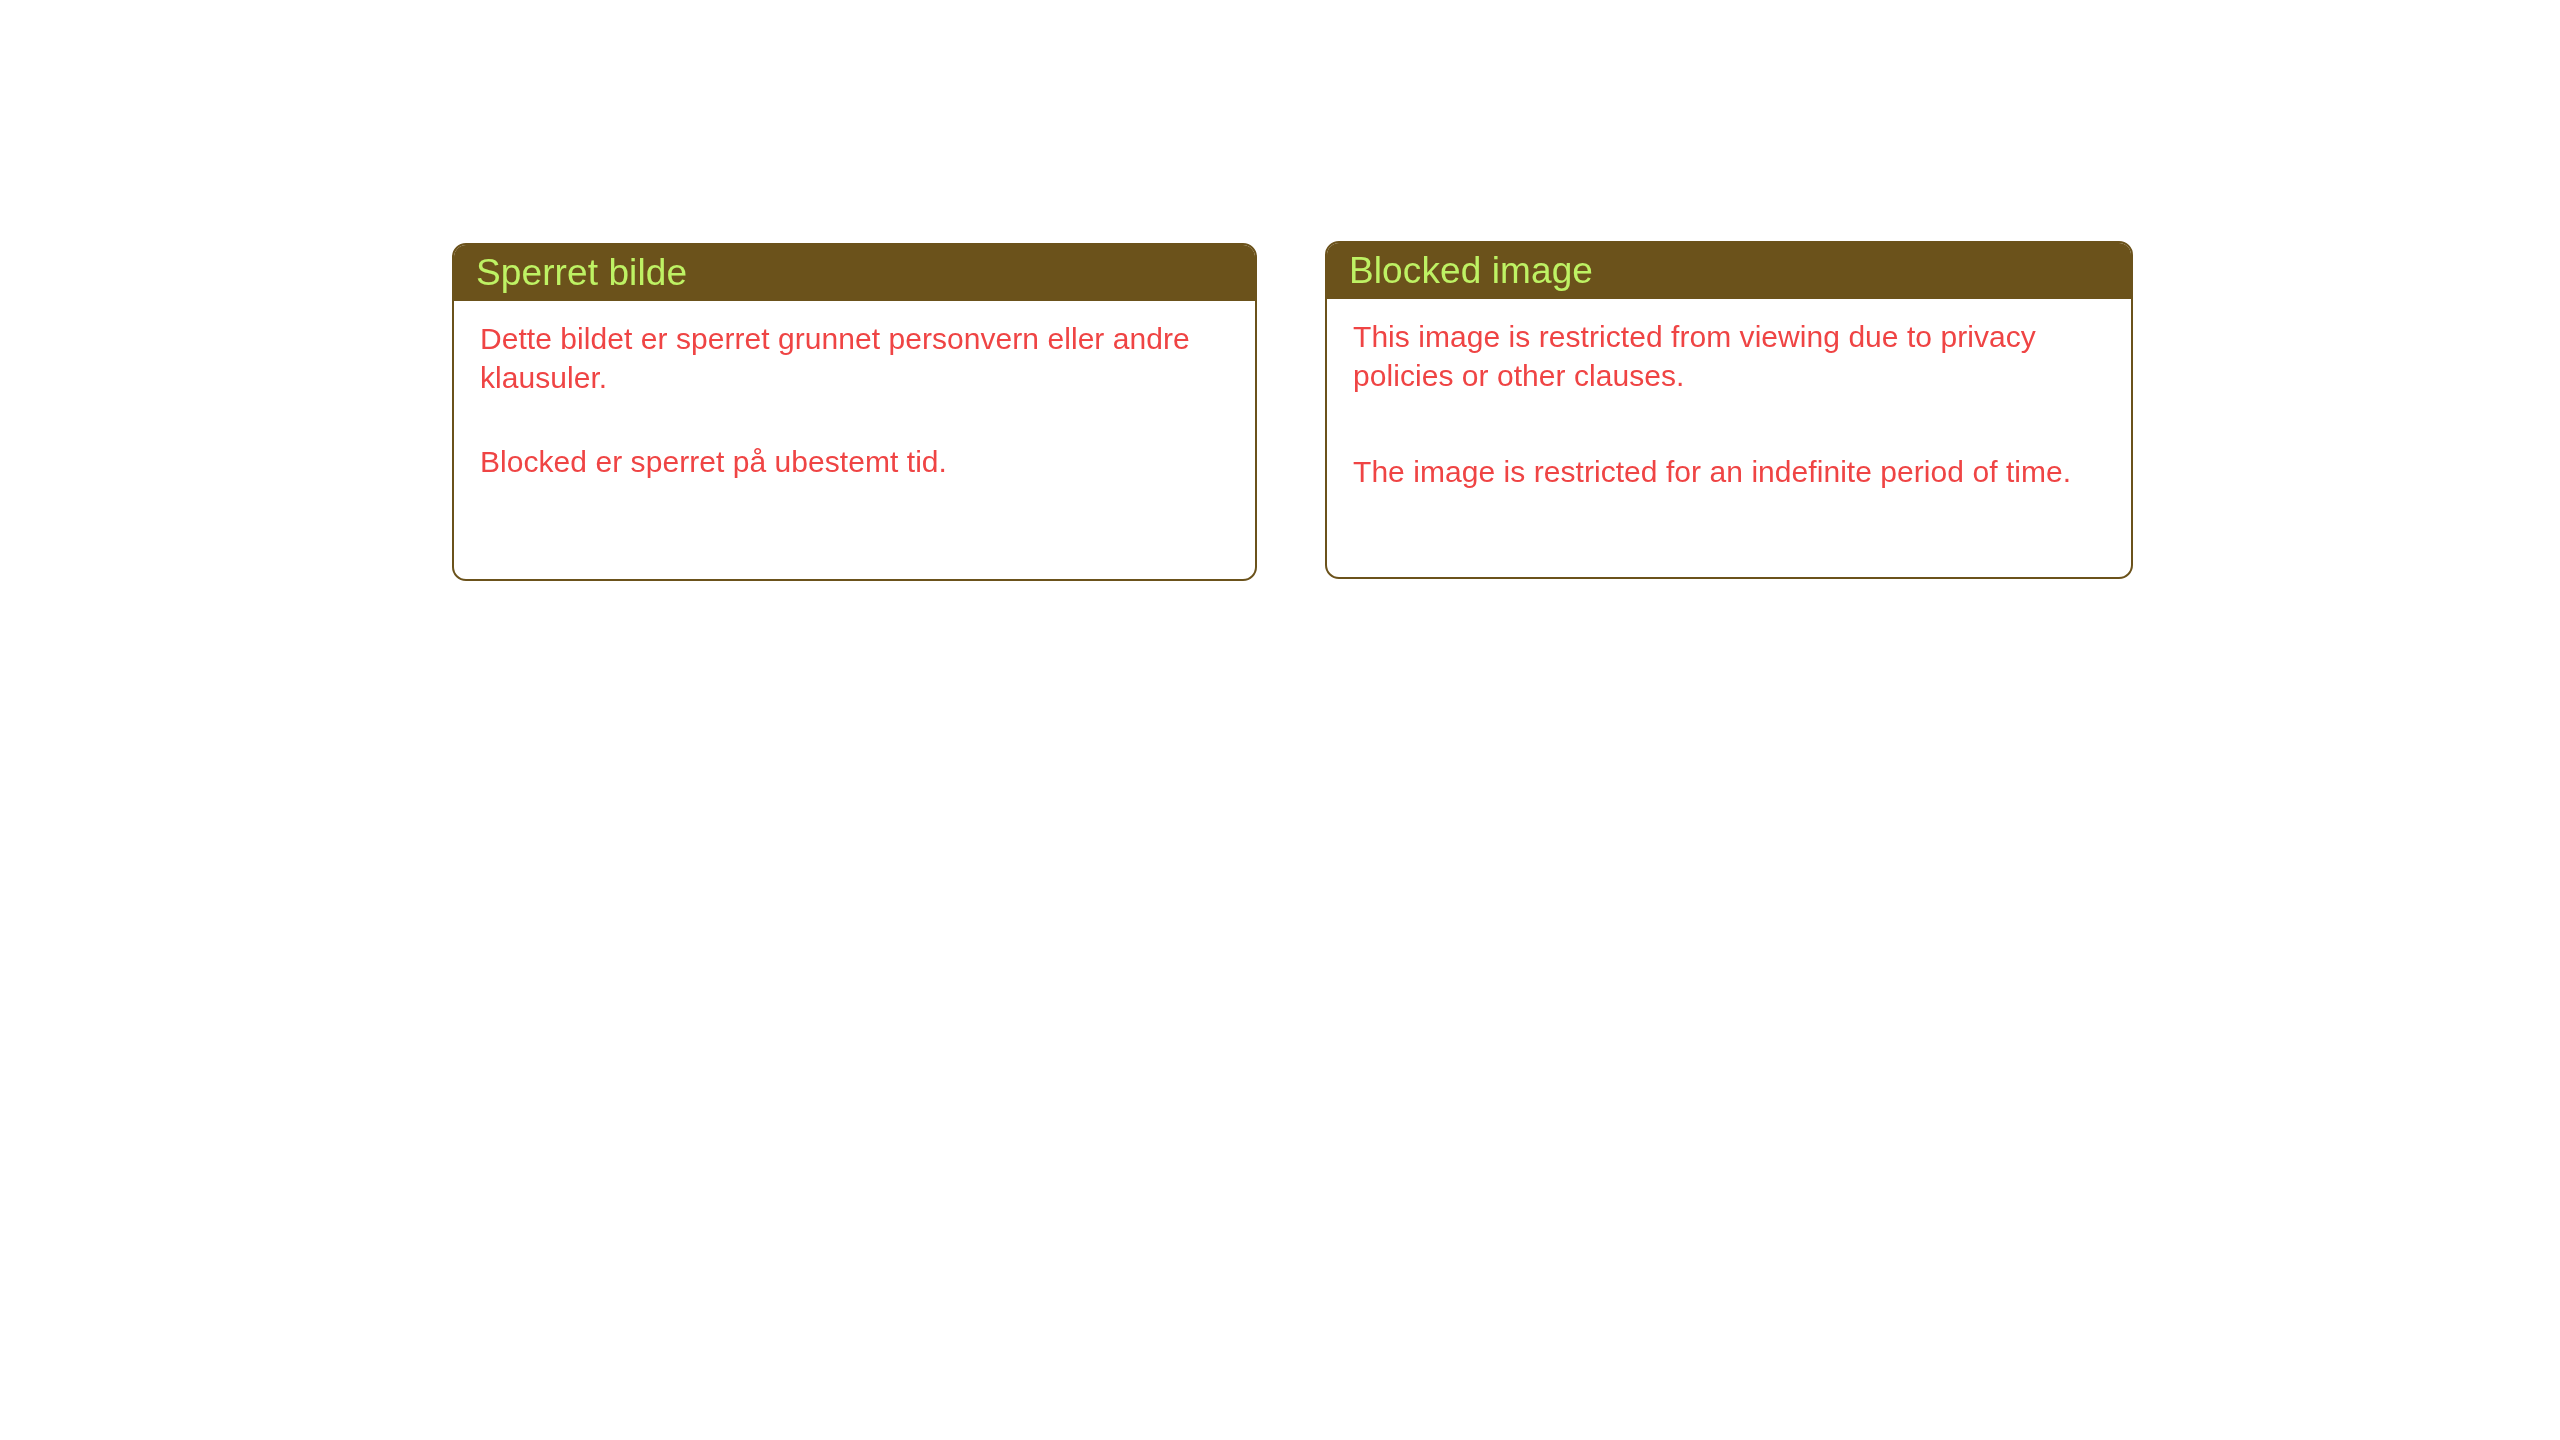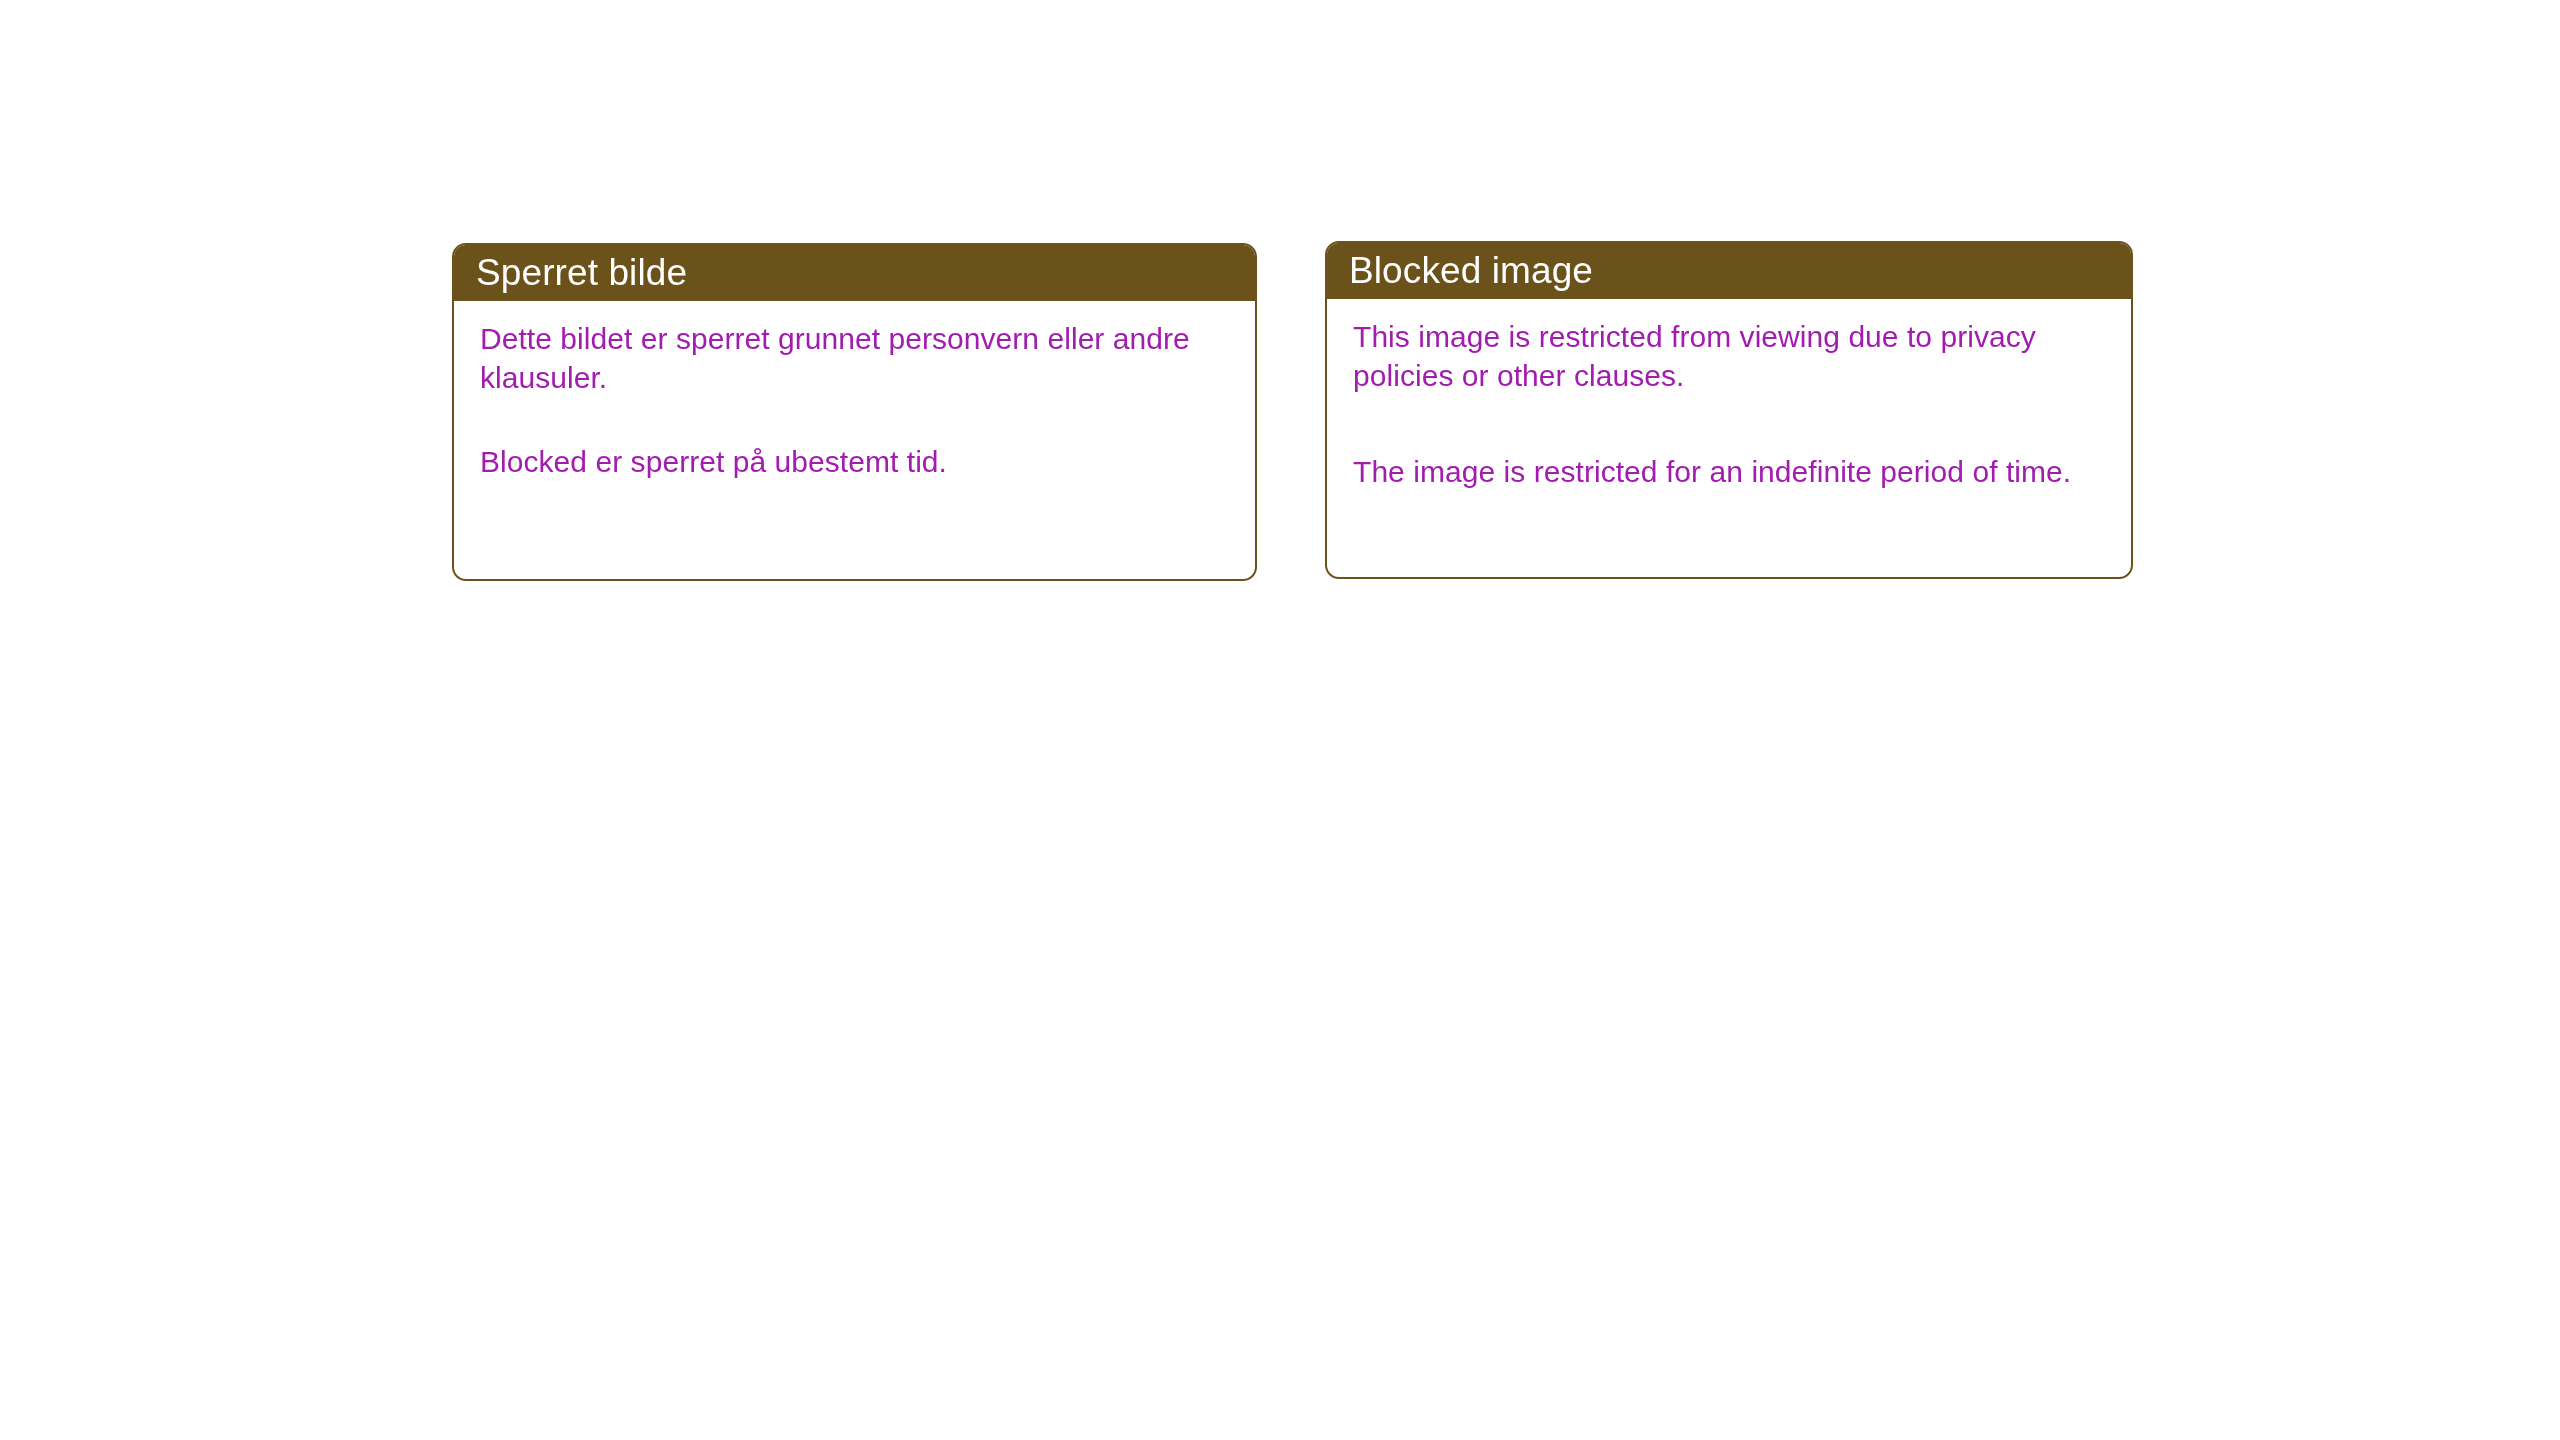--- a/index.html
+++ b/index.html
@@ -54,35 +54,35 @@
     height: 58px;
     display: flex;
     align-items: center;
     padding: 0 0 0 24px;
     margin: -2px -2px 0 -2px;
     border-top-left-radius: 13px;
     border-top-right-radius: 13px;
   }
 
   .card-header-title {
-    color: #ffffff;
+    color: #bef264;
     font-size: 37px;
     font-weight: 400;
     line-height: 1.0;
     letter-spacing: 0.1px;
     white-space: nowrap;
   }
 
   .card-body {
     box-sizing: border-box;
     padding: 18px 30px 20px 26px;
   }
 
   .card-paragraph {
-    color: #a21caf;
+    color: #ef4444;
     font-size: 30px;
     line-height: 1.30;
     font-weight: 400;
     margin: 0;
     letter-spacing: 0.05px;
   }
 
   .card-paragraph + .card-paragraph {
     margin-top: 45px;
   }

